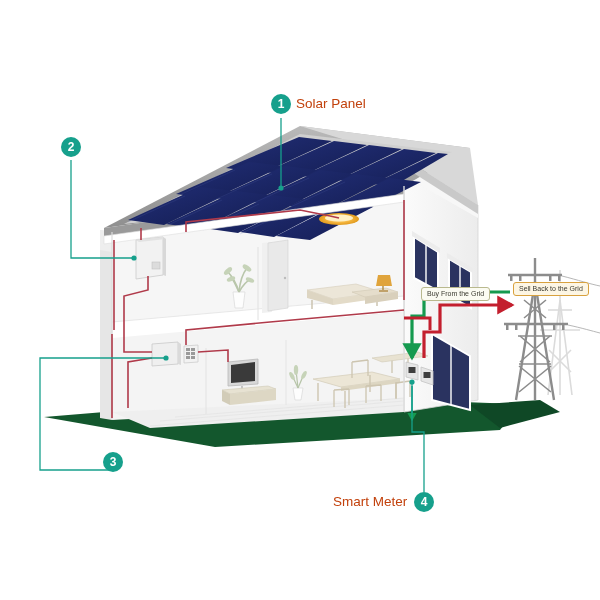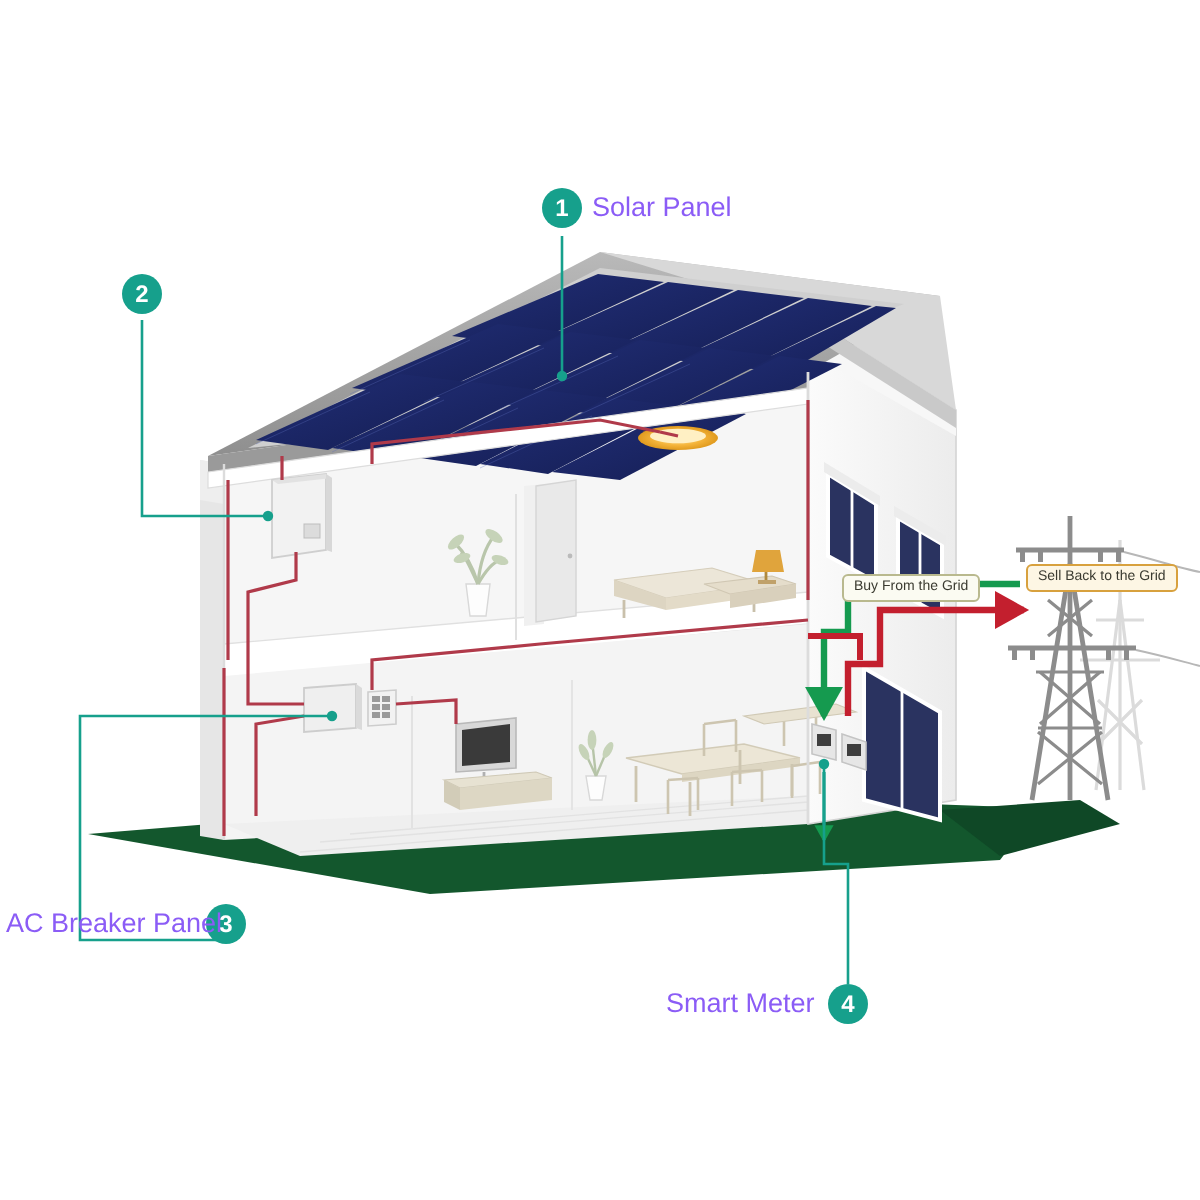--- a/index.html
+++ b/index.html
@@ -21,21 +21,21 @@
     color: #fff;
     font-size: 12px;
     font-weight: bold;
     display: flex; align-items: center; justify-content: center;
     line-height: 1;
     z-index: 40;
   }
   .calloutLabel {
     position: absolute;
     font-size: 13.5px;
-    color: #8b5cf6;
+    color: #c2410c;
     white-space: nowrap;
     z-index: 40;
     font-weight: 500;
   }
   .flowTag {
     position: absolute;
     z-index: 45;
     font-size: 7px;
     color: #3a3a30;
     white-space: nowrap;
@@ -384,21 +384,20 @@
       <circle cx="412" cy="382" r="2.6" fill="#16a08c" stroke="none"></circle>
     </g>
   </svg>
 
   <div class="badge" style="left:271px; top:94px;">1</div>
   <div class="calloutLabel" style="left:296px; top:96px;">Solar Panel</div>
 
   <div class="badge" style="left:61px; top:137px;">2</div>
 
   <div class="badge" style="left:103px; top:452px;">3</div>
-  <div class="calloutLabel" style="left:3px; top:454px;">AC Breaker Panel</div>
 
   <div class="badge" style="left:414px; top:492px;">4</div>
   <div class="calloutLabel" style="left:333px; top:494px;">Smart Meter</div>
 
   <div class="flowTag buy" style="left:421px; top:287px;">Buy From the Grid</div>
   <div class="flowTag sell" style="left:513px; top:282px;">Sell Back to the Grid</div>
 
 </div>
 
 </body></html>

